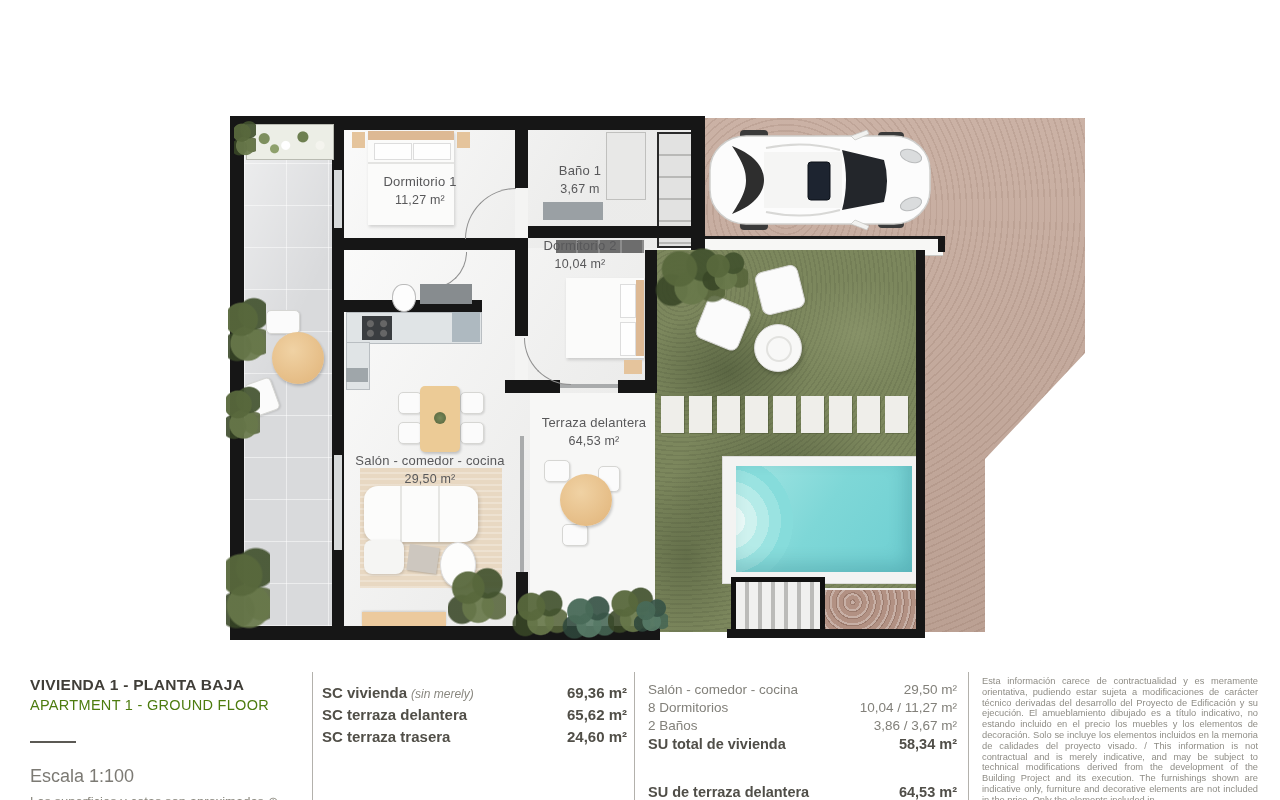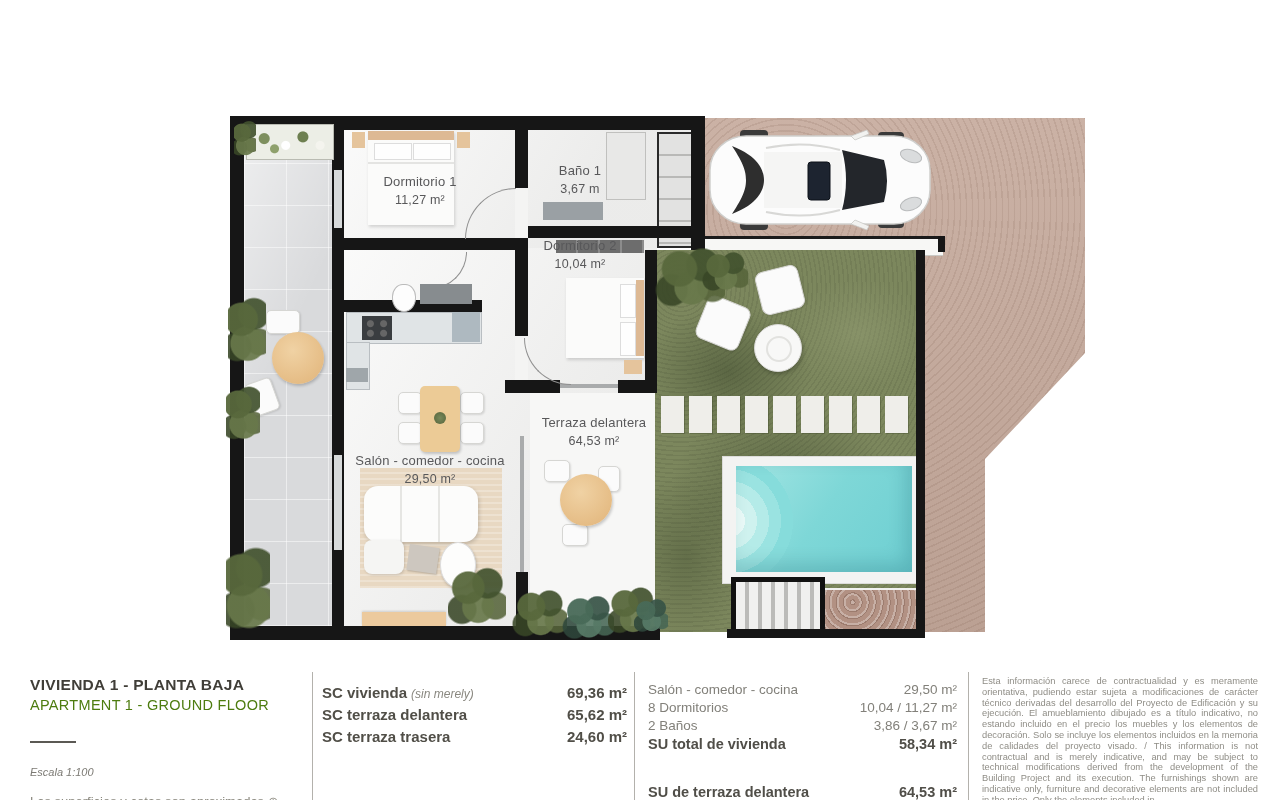--- a/index.html
+++ b/index.html
@@ -40,21 +40,21 @@
       radial-gradient(circle at 52% 66%, rgba(104,120,74,.92) 0 30%, transparent 33%),
       radial-gradient(circle at 24% 70%, rgba(56,70,38,.88) 0 22%, transparent 25%),
       radial-gradient(circle at 82% 64%, rgba(86,100,58,.88) 0 21%, transparent 24%);}
   .plant.p{filter:hue-rotate(55deg) saturate(.7);}
   .white-it{background:#fbfbfb;border:1px solid #d6d6d3;border-radius:5px;box-shadow:1px 1px 2px rgba(0,0,0,.12);}
   .tanround{background:radial-gradient(circle at 40% 35%, #f0d2a4, #e3b87f 85%);border-radius:50%;box-shadow:1px 2px 3px rgba(0,0,0,.2);}
   .footer-line{position:absolute;width:1px;top:672px;height:128px;background:#b3b1ac;}
   .c1-title{position:absolute;left:30px;top:676px;font-size:15.5px;font-weight:bold;color:#403e38;letter-spacing:.3px;}
   .c1-sub{position:absolute;left:30px;top:697px;font-size:14.5px;color:#4d7c0f;letter-spacing:.3px;}
   .c1-rule{position:absolute;left:30px;top:741px;width:46px;height:2px;background:#5b5954;}
-  .c1-scale{position:absolute;left:30px;top:766px;font-size:11px;color:#7c7a74;font-style:italic;}
+  .c1-scale{position:absolute;left:30px;top:766px;font-size:18px;color:#7c7a74;}
   .c1-clip{position:absolute;left:30px;top:794px;width:270px;height:6px;overflow:hidden;font-size:13px;color:#8b897f;}
   .sc-row{position:absolute;left:322px;width:305px;display:flex;justify-content:space-between;
     font-size:15px;font-weight:bold;color:#504e47;}
   .sc-row .note{font-weight:normal;font-style:italic;font-size:12px;color:#8a8880;margin-left:4px;}
   .su-row{position:absolute;left:648px;width:309px;display:flex;justify-content:space-between;
     font-size:13.5px;color:#82807a;}
   .su-row.b{font-weight:bold;color:#504e48;font-size:14.5px;}
   .disc{position:absolute;left:982px;top:676px;width:276px;font-size:9.3px;line-height:10.8px;
     color:#8f8d86;text-align:justify;}
 </style>

